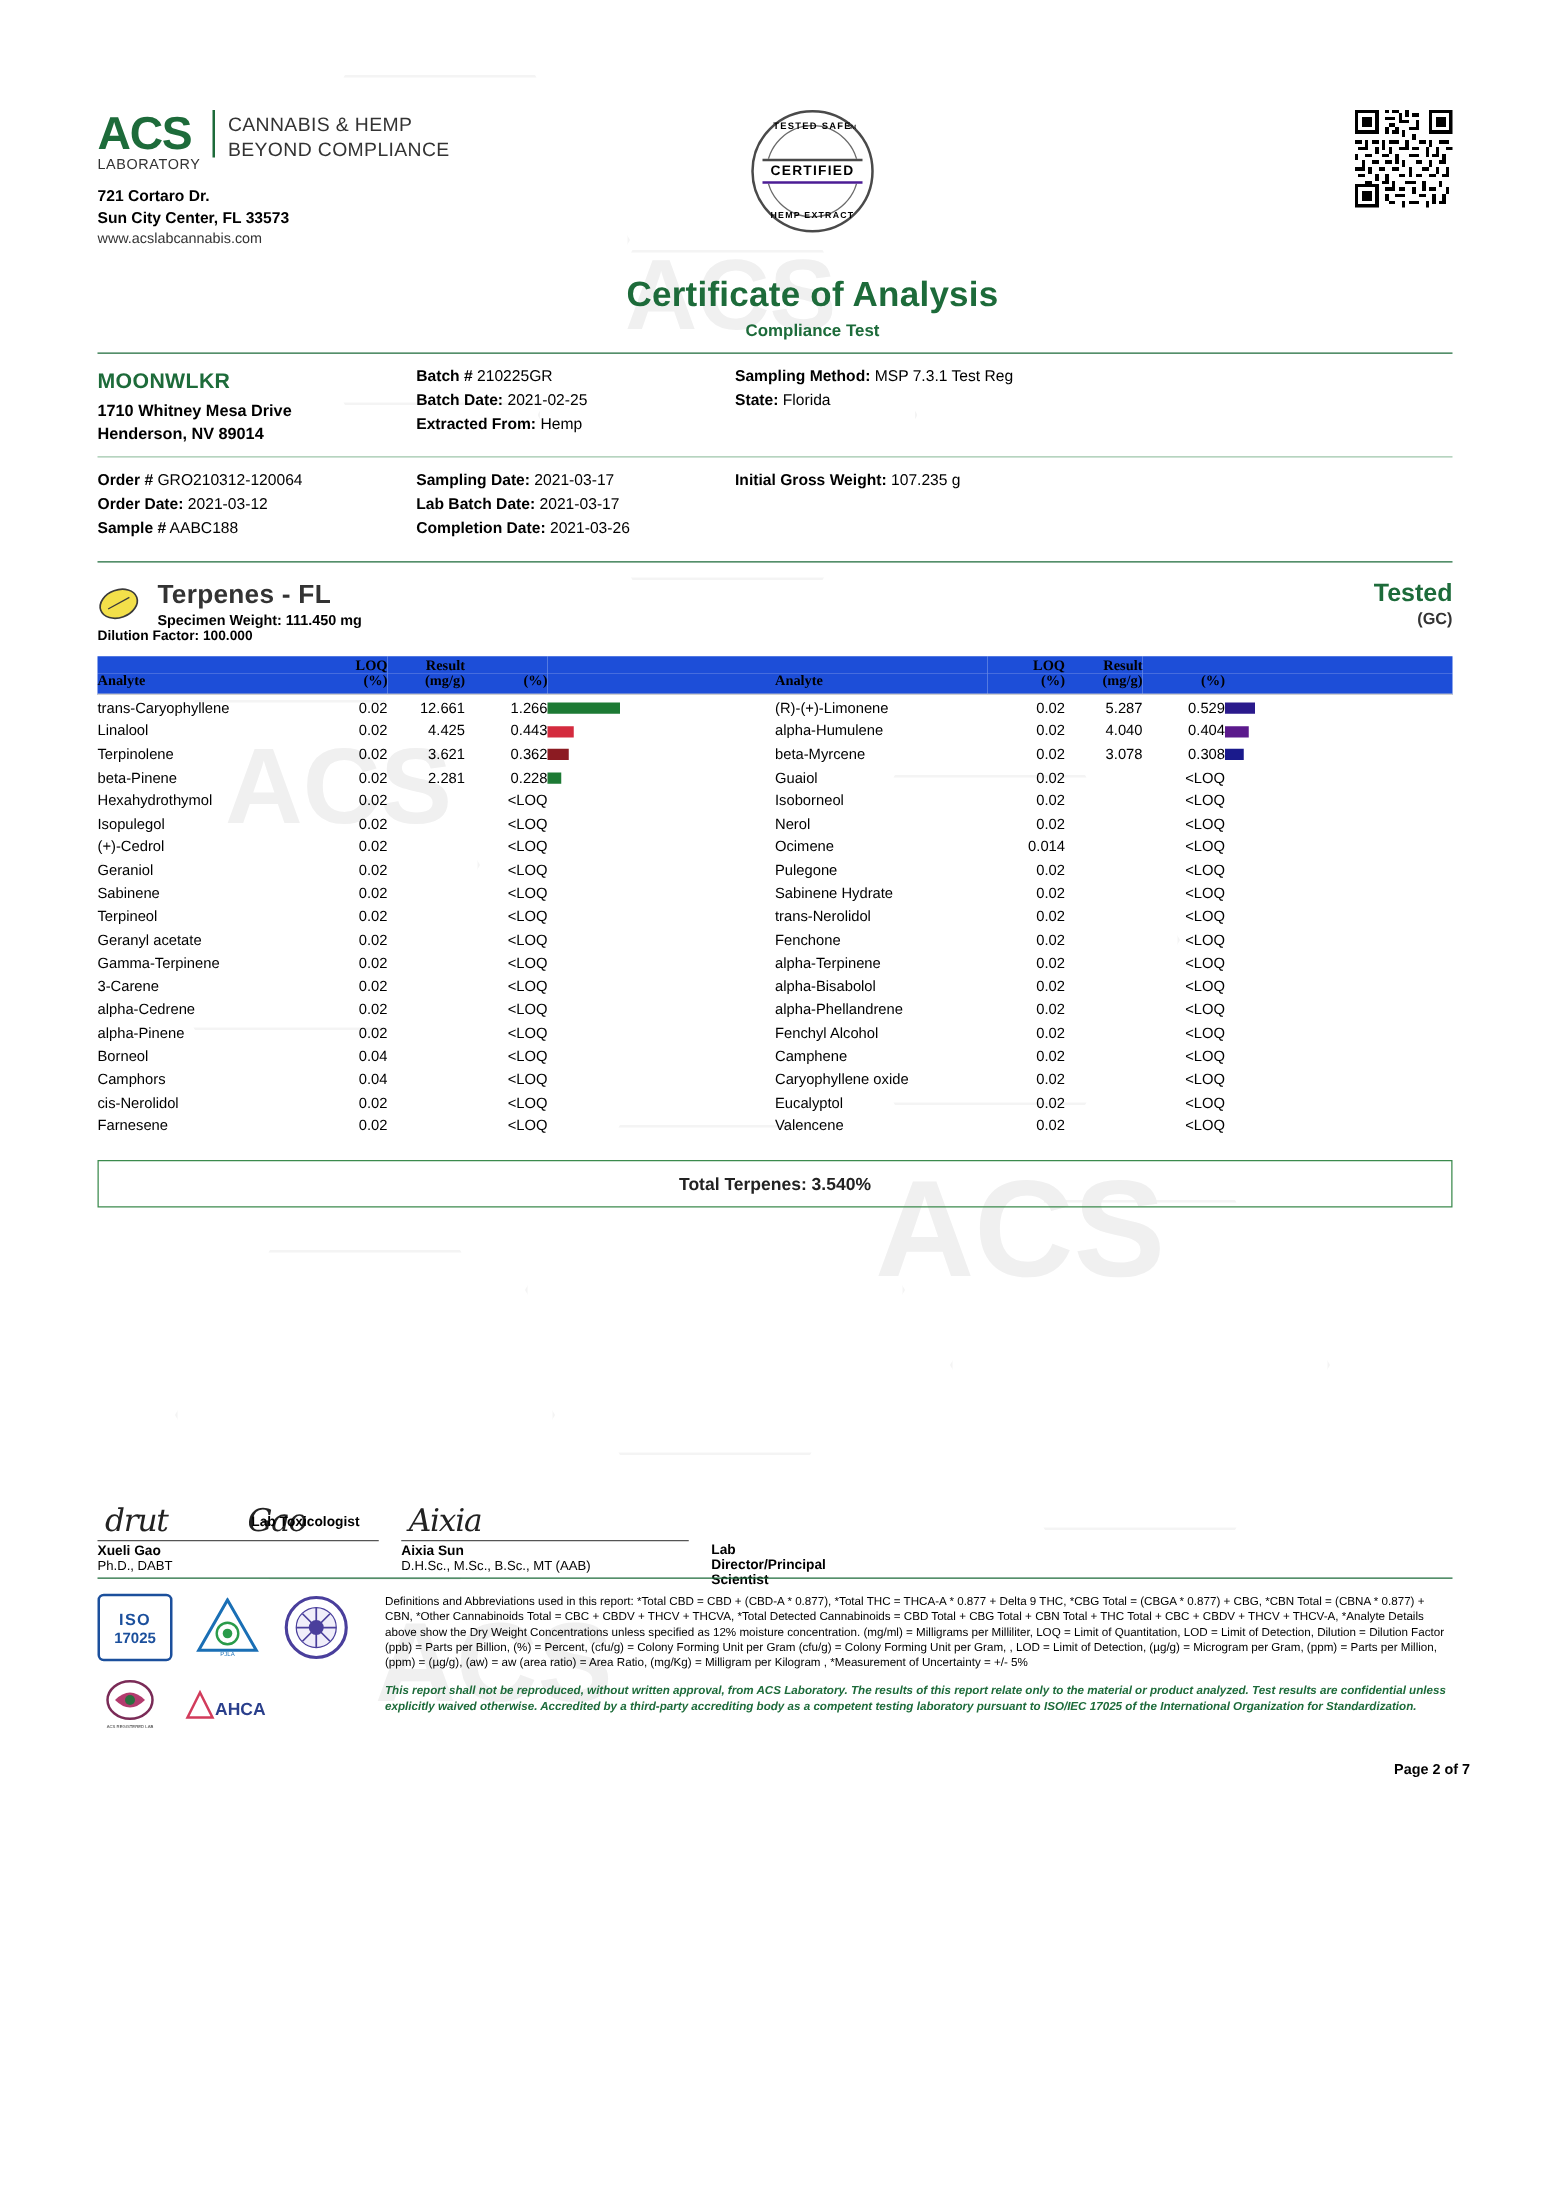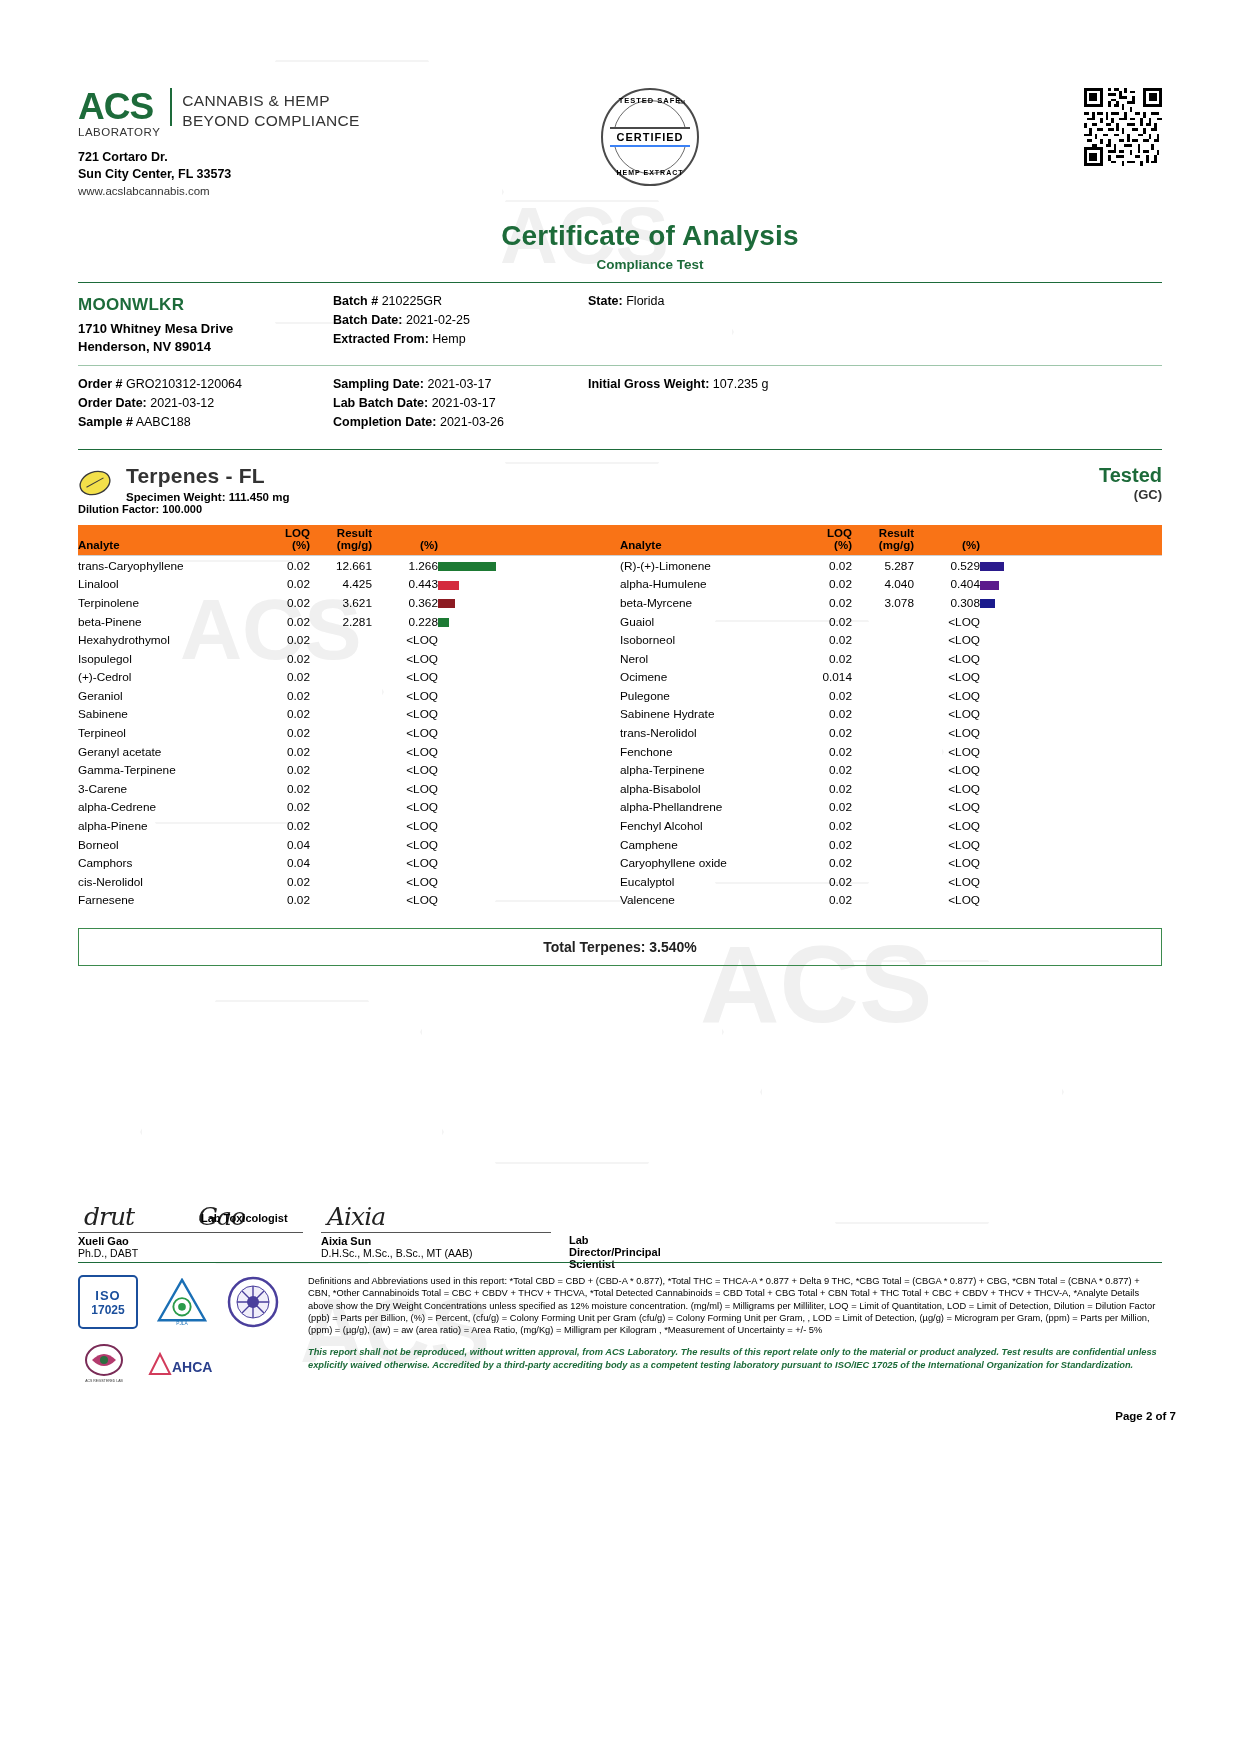--- a/index.html
+++ b/index.html
@@ -30,21 +30,21 @@
   .acs-right2 { font-size:15.5px; color:#333; line-height:1.3; letter-spacing:0.3px;}
   .addr { margin-top:11px; font-size:12.5px; line-height:1.38; font-weight:bold; }
   .addr .www { font-weight:normal; font-size:11.5px; color:#333; }
   .lic { margin-top:14px; font-size:12.5px; line-height:1.45; }
   .lic b { font-weight:bold; }
 
   .hdr-mid { flex:1; display:flex; flex-direction:column; align-items:center; }
   .seal { width:94px; height:94px; border-radius:50%; border:2.5px solid #4a4a4a; position:relative;
     display:flex; flex-direction:column; align-items:center; justify-content:center; }
   .seal .inner { width:72px; height:72px; border-radius:50%; border:1px solid #6a6a6a; position:absolute; }
-  .seal .certified { font-size:11px; font-weight:bold; letter-spacing:1px; border-top:2px solid #4a4a4a; border-bottom:2px solid #3b82f6; padding:2px 6px; background:#fff; z-index:2;}
+  .seal .certified { font-size:11px; font-weight:bold; letter-spacing:1px; border-top:2px solid #4a4a4a; border-bottom:2px solid #4c1d95; padding:2px 6px; background:#fff; z-index:2;}
   .seal .top-txt { position:absolute; top:6px; font-size:7.5px; letter-spacing:1px; font-weight:bold; }
   .seal .bot-txt { position:absolute; bottom:8px; font-size:7px; letter-spacing:1px; font-weight:bold; }
   .seal .sm { position:absolute; top:9px; right:12px; font-size:5px;}
   .coa-title { font-size:28px; font-weight:bold; color:#1d6b3a; margin-top:34px; letter-spacing:0.2px;}
   .coa-sub { font-size:13.5px; font-weight:bold; color:#1d6b3a; margin-top:5px; }
 
   .hdr-right { width:270px; display:flex; justify-content:flex-end; align-items:flex-start; }
   .sampleinfo { text-align:right; font-size:13.5px; line-height:1.42; padding-right:14px; padding-top:2px;}
   .sampleinfo .strain { font-weight:bold; font-size:14px; }
   .sampleinfo .matrix { font-weight:bold; }
@@ -71,21 +71,21 @@
   .tested .t { font-size:20px; font-weight:bold; color:#1d6b3a;}
   .tested .g { font-size:13px; font-weight:bold; color:#333; }
 
   
   .tables { display:flex; margin-top:10px; }
   .tbl { width:50%; border-collapse:collapse; font-size:11.8px; }
   .tbl th { font-weight:bold; padding:2px 0; }
   .tbl thead tr.h1 th { font-size:11.5px; text-align:right; padding-bottom:0; }
   .tbl thead tr.h2 th { font-size:11.5px; text-align:right; padding-top:0; border-bottom:1px solid #cfcfcf; padding-bottom:4px;}
   .tbl thead tr.h2 th.an, .tbl thead tr.h1 th.an { text-align:left; }
-  .hdr-band { background:#f97316; }
+  .hdr-band { background:#1d4ed8;font-family:Liberation Serif, serif; }
   .tbl td { padding:2.3px 0; }
   .c-an { text-align:left; padding-left:2px; width:170px;}
   .c-loq { text-align:right; width:62px; }
   .c-res { text-align:right; width:62px; }
   .c-pct { text-align:right; width:66px; padding-right:8px;}
   .c-bar { width:auto; }
   .bar { height:9px; display:inline-block; vertical-align:middle; }
 
   .total-box { border:1.4px solid #3b8a4d; margin-top:18px; padding:10px 0; text-align:center;
      font-size:14px; font-weight:bold; color:#222; }
@@ -279,20 +279,22 @@
       </div>
       <div class="col-b kv">
         <div><b>Batch #</b>
              <span>210225GR</span></div>
         <div><b>Batch Date:</b>
              <span>2021-02-25</span></div>
         <div><b>Extracted From:</b>
              <span>Hemp</span></div>
       </div>
       <div class="col-c kv">
+        <div><b>Sampling Method:</b>
+             <span>MSP 7.3.1  Test Reg</span></div>
         <div><b>State:</b>
              <span>Florida</span></div>
       </div>
     </div>
 
     <div class="rule-thin"></div>
     <div class="info-row">
       <div class="col-a kv">
         <div><b>Order #</b>
              <span>GRO210312-120064</span></div>

